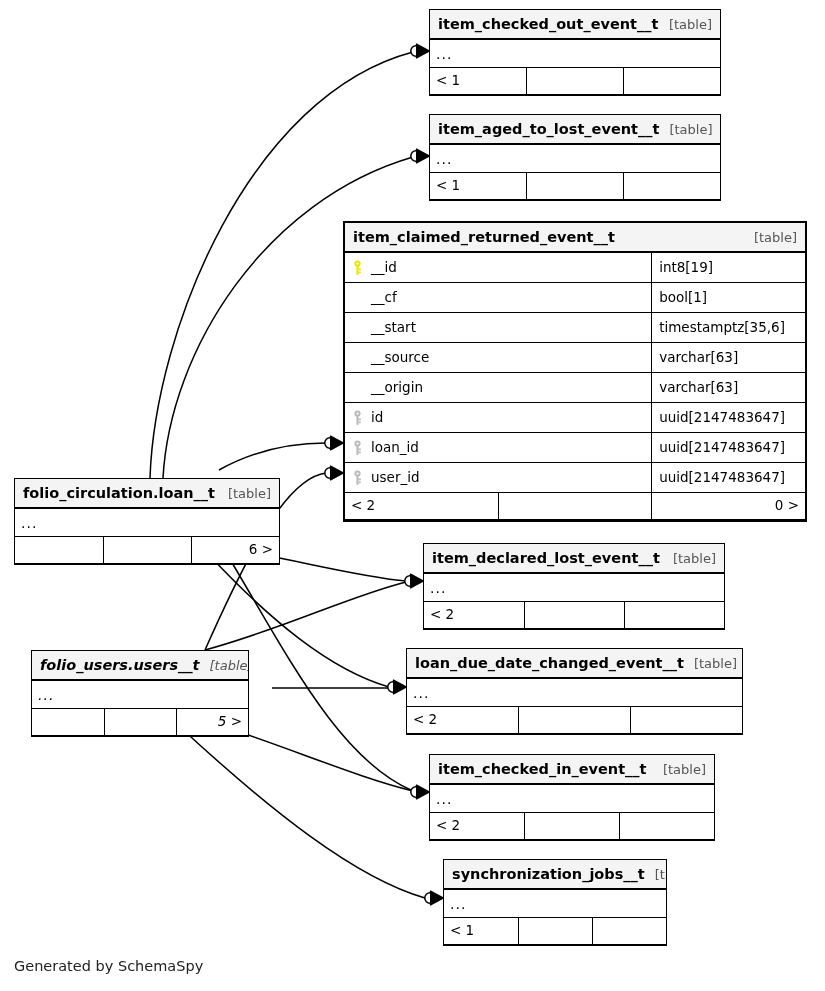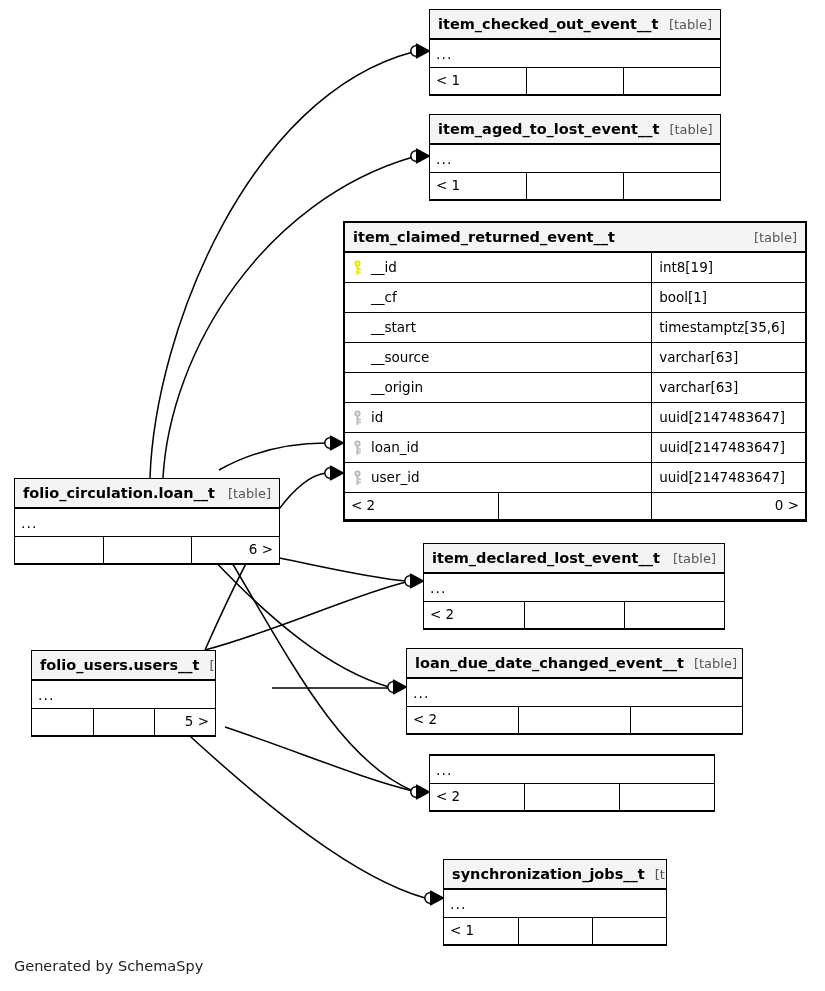--- a/index.html
+++ b/index.html
@@ -430,21 +430,21 @@
               <td colspan="3">...</td>
             </tr>
             <tr class="foot-row">
               <td class="foot-l" style="width:112px">&lt; 2</td>
               <td style="width:112px"></td>
               <td class="foot-r"></td>
             </tr>
           </tbody>
         </table>
       </div>
-      <div class="table-box" style="left: 31px; top: 650px; width: 185px;">
+      <div class="table-box" style="left: 31px; top: 650px; width: 218px; font-style: italic;">
         <table class="tbl">
           <tbody>
             <tr class="hdr-row">
               <td colspan="3">
                 <div class="hdr-inner">
                   <span class="tbl-name">folio_users.users__t</span>
                   <span class="tbl-tag">[table]</span>
                 </div>
               </td>
             </tr>
@@ -455,20 +455,28 @@
               <td class="foot-l" style="width:77px"></td>
               <td style="width:77px"></td>
               <td class="foot-r">5 &gt;</td>
             </tr>
           </tbody>
         </table>
       </div>
       <div class="table-box" style="left: 429px; top: 754px; width: 286px;">
         <table class="tbl">
           <tbody>
+            <tr class="hdr-row">
+              <td colspan="3">
+                <div class="hdr-inner">
+                  <span class="tbl-name">item_checked_in_event__t</span>
+                  <span class="tbl-tag">[table]</span>
+                </div>
+              </td>
+            </tr>
             <tr class="dots-row">
               <td colspan="3">...</td>
             </tr>
             <tr class="foot-row">
               <td class="foot-l" style="width:95px">&lt; 2</td>
               <td style="width:95px"></td>
               <td class="foot-r"></td>
             </tr>
           </tbody>
         </table>

